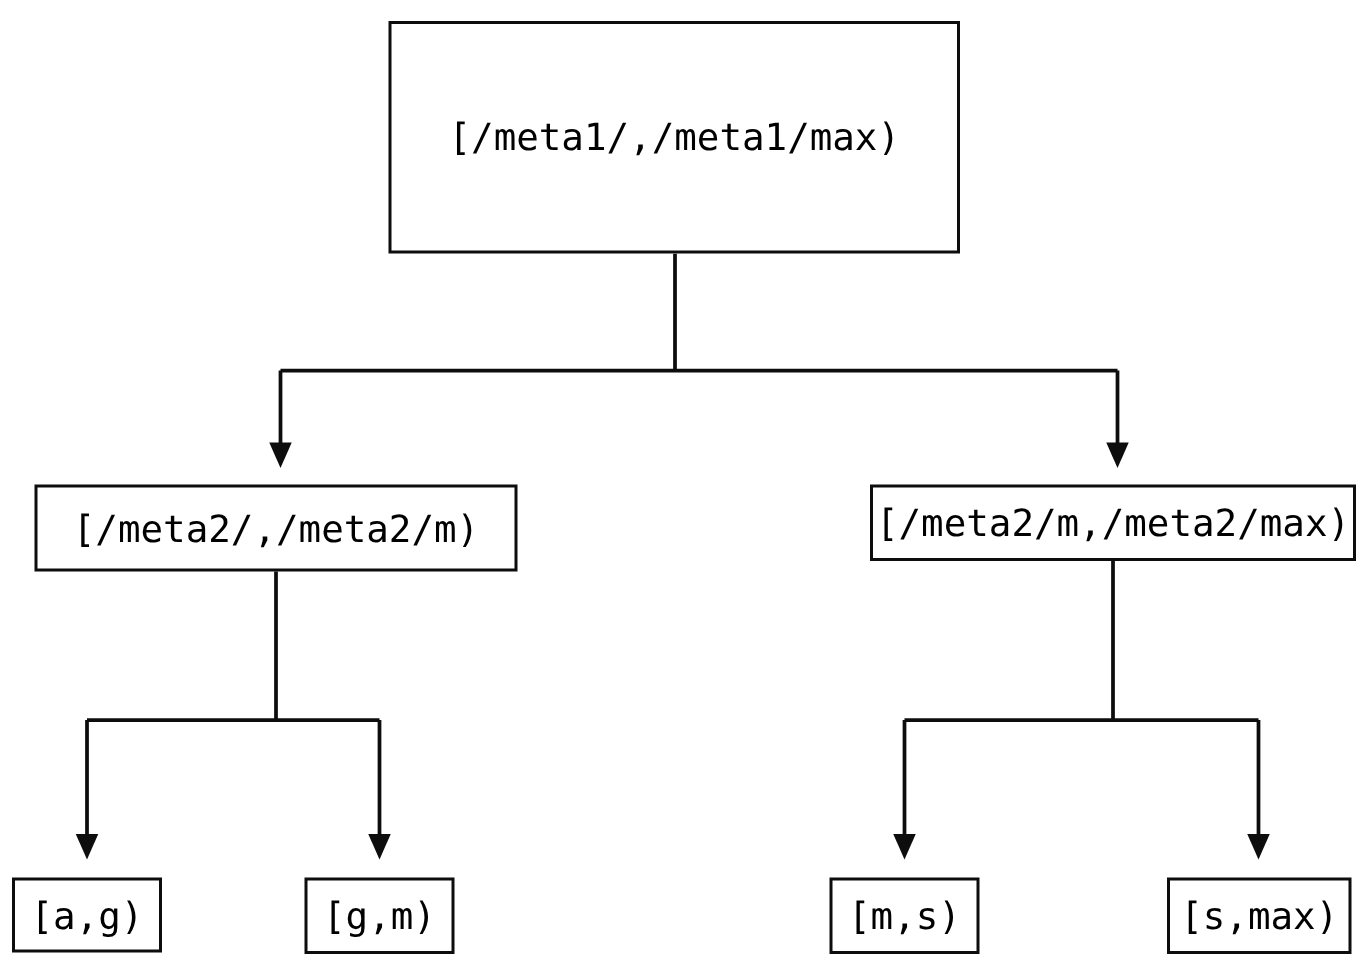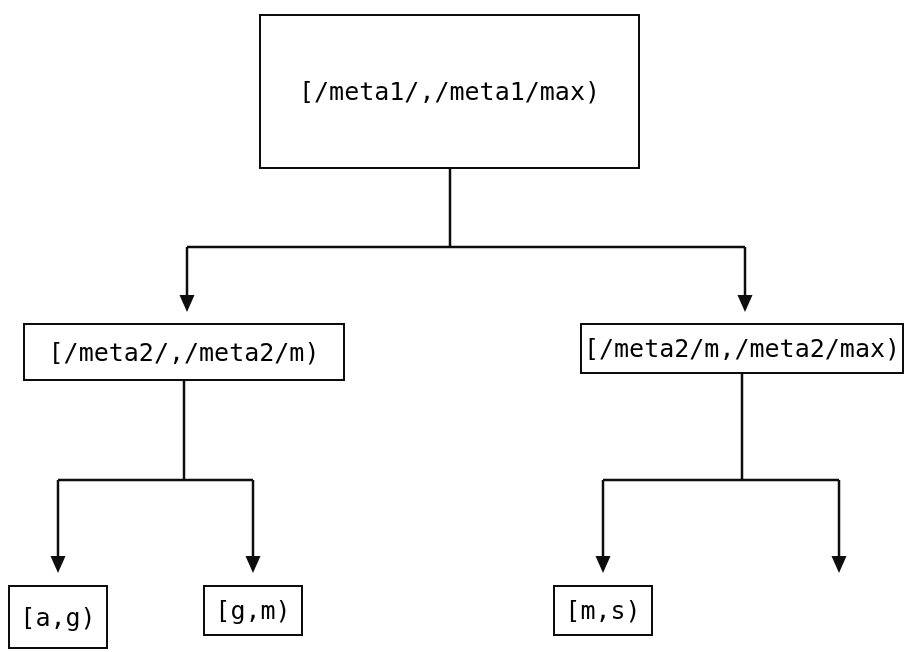--- a/index.html
+++ b/index.html
@@ -24,21 +24,21 @@
     align-items: center;
     justify-content: center;
     font-size: 25px;
     letter-spacing: 0;
     white-space: nowrap;
     box-sizing: border-box;
   }
   .node-root   { left: 259px; top: 14px;  width: 381px; height: 155px; }
   .node-l2a    { left: 23px;  top: 323px; width: 322px; height: 58px; }
   .node-l2b    { left: 580px; top: 323px; width: 324px; height: 51px; }
-  .node-leaf1  { left: 8px;   top: 585px; width: 100px; height: 64px; }
+  .node-leaf1  { left: 8px;   top: 585px; width: 100px; height: 50px; }
   .node-leaf2  { left: 203px; top: 585px; width: 100px; height: 51px; }
   .node-leaf3  { left: 553px; top: 585px; width: 100px; height: 51px; }
   .node-leaf4  { left: 778px; top: 585px; width: 123px; height: 51px; }
   svg.edges {
     position: absolute;
     left: 0; top: 0;
     width: 912px;
     height: 652px;
     pointer-events: none;
   }
@@ -98,14 +98,17 @@
   </div>
 
   <div class="node node-leaf3">
     <span>[m,s)</span>
   </div>
 
   <div class="node node-leaf2">
     <span>[g,m)</span>
   </div>
 
+  <div class="node node-leaf4">
+    <span>[s,max)</span>
+  </div>
 
 </div>
 
 </body></html>

